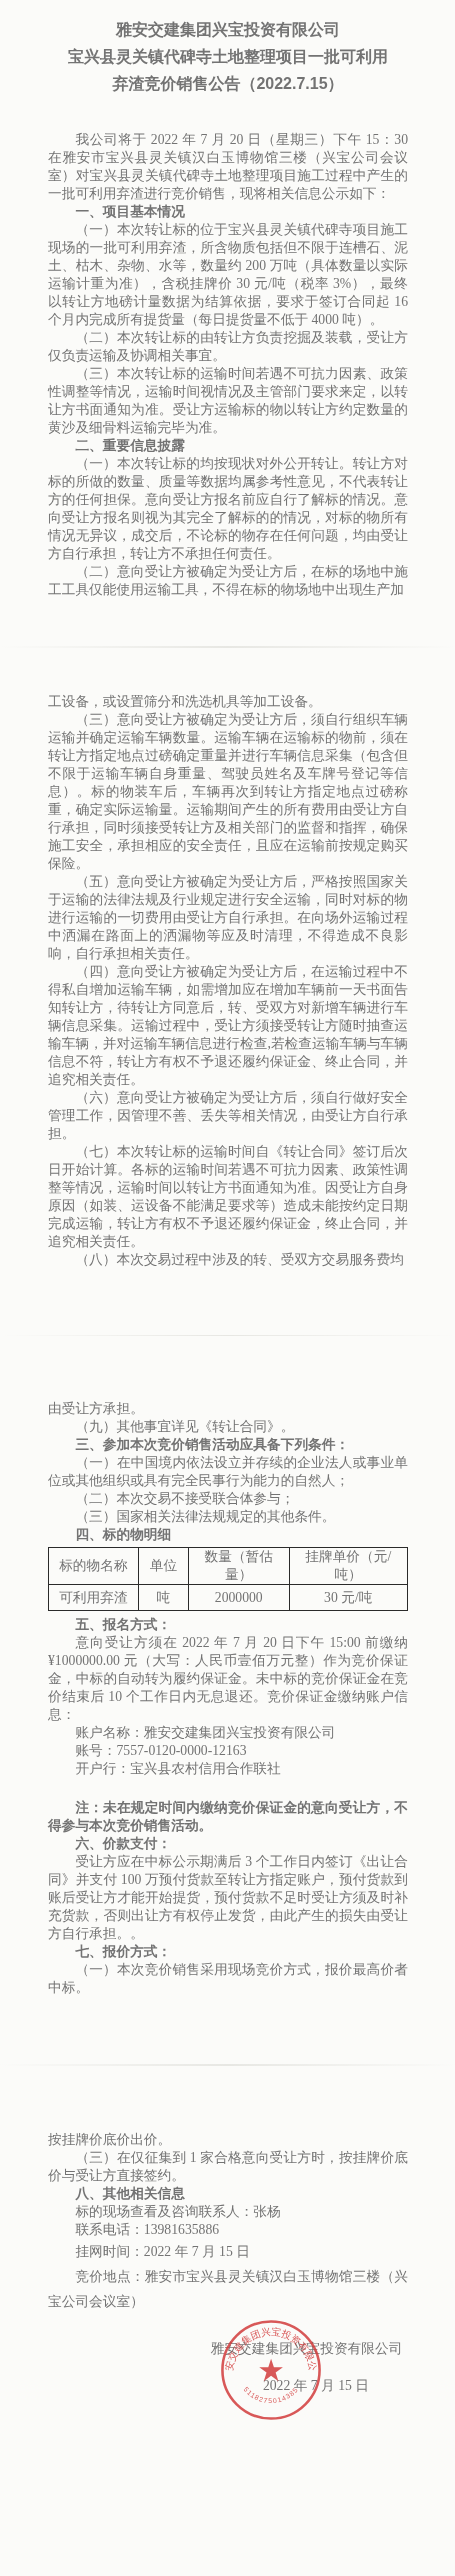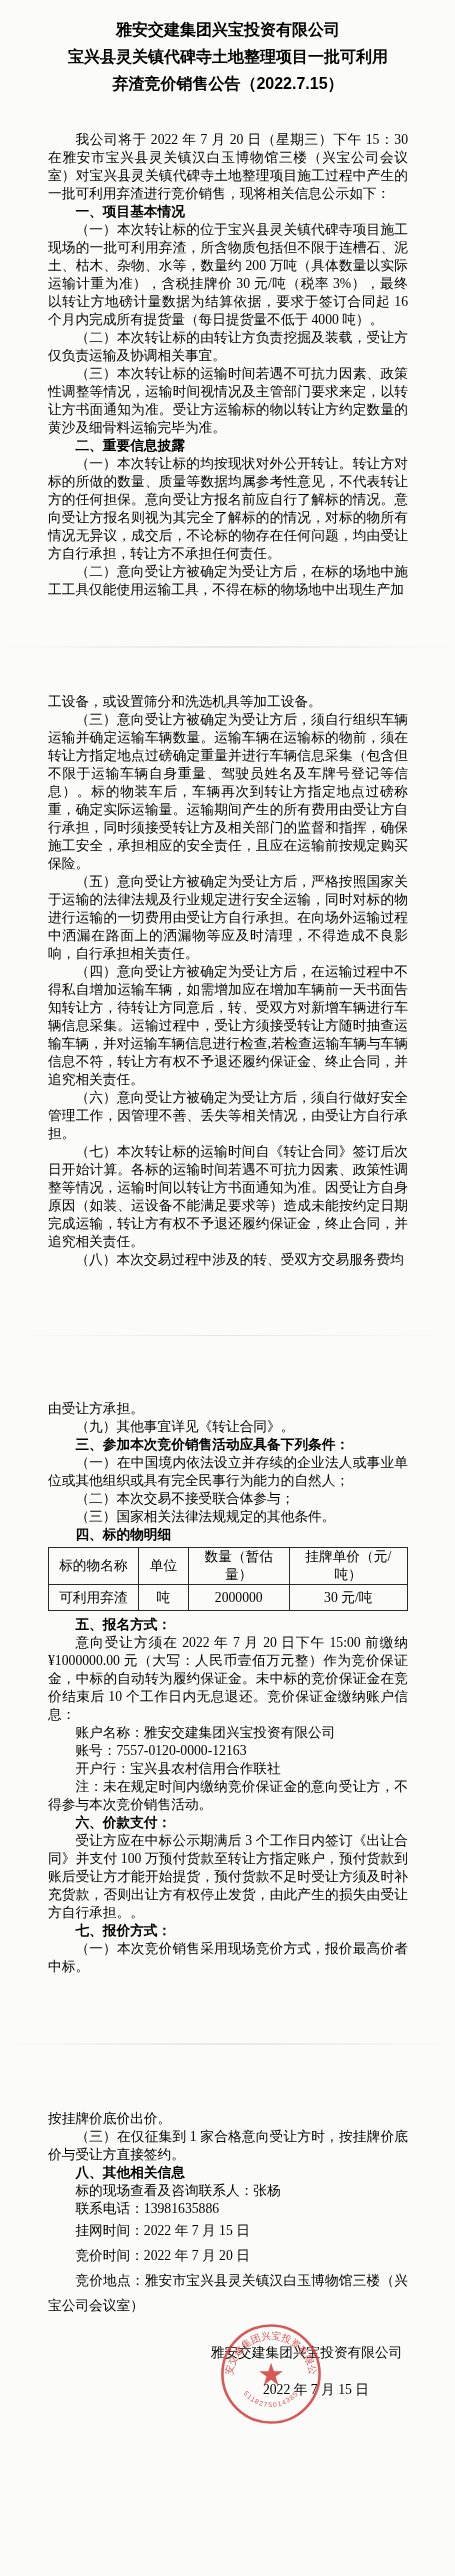--- a/index.html
+++ b/index.html
@@ -1,42 +1,42 @@
 <!DOCTYPE html>
 <html style="font-size:9px"><head>
 <meta charset="utf-8">
 <style>
   html,body{margin:0;padding:0;background:#f6f6f4;}
   .sheet{
     position:relative;
     width:456px;height:2576px;
     margin:0 auto;
     background:#fbfbf9;
-    color:#000000;
+    color:#737373;
     overflow:hidden;
     font-family:"Liberation Serif","DejaVu Serif",serif;
     font-size:13.7px;
     line-height:18px;
   }
   .content{padding:16px 48px 0 48px;}
   .title-block{
     text-align:center;
     font-family:"Liberation Sans","DejaVu Sans",sans-serif;
     font-weight:700;
     font-size:16px;
     line-height:27px;
     margin-bottom:34px;
   }
   p{margin:0;text-align:justify;text-indent:2em;}
   p.cont{text-indent:0;}
   p.h{
     font-family:"Liberation Sans","DejaVu Sans",sans-serif;
     font-weight:700;
   }
-  p.bold{font-weight:400;}
+  p.bold{font-weight:700;margin-top:21px;}
   .pgap{position:relative;}
   .g1{height:94px;}
   .g2{height:131px;}
   .g3{height:134px;}
   .edge{
     position:absolute;left:-48px;right:-48px;top:50%;
     height:1.7px;
     background:linear-gradient(to right, rgba(0,0,0,0), #e7e7e3, rgba(0,0,0,0));
   }
   table.lots{
@@ -151,21 +151,20 @@
         <div class="edge"></div>
       </div>
 
     <p class="cont">按挂牌价底价出价。</p>
     <p>（三）在仅征集到 1 家合格意向受让方时，按挂牌价底价与受让方直接签约。</p>
 
     <p class="h">八、其他相关信息</p>
     <p>标的现场查看及咨询联系人：张杨</p>
     <p>联系电话：13981635886</p>
     <p class="wide">挂网时间：2022 年 7 月 15 日</p>
-    <p class="wide">竞价时间：2022 年 7 月 20 日</p>
     <p class="wide">竞价地点：雅安市宝兴县灵关镇汉白玉博物馆三楼（兴宝公司会议室）</p>
 
     <div class="sig">
       <div class="sig-company">雅安交建集团兴宝投资有限公司</div>
       <div class="sig-date">2022 年 7 月 15 日</div>
       <div class="stamp">
         <svg width="104" height="104" viewBox="0 0 182 182" xmlns="http://www.w3.org/2000/svg" style="font-size:24px">
           <circle cx="91" cy="91" r="85" fill="none" stroke="#d23c3c" stroke-width="4.5"></circle>
           <path id="stampTopArc" d="M 23 98 A 68 68 0 1 1 159 98" fill="none"></path>
           <path id="stampBottomArc" d="M 31 99 A 61 61 0 0 0 151 99" fill="none"></path>

